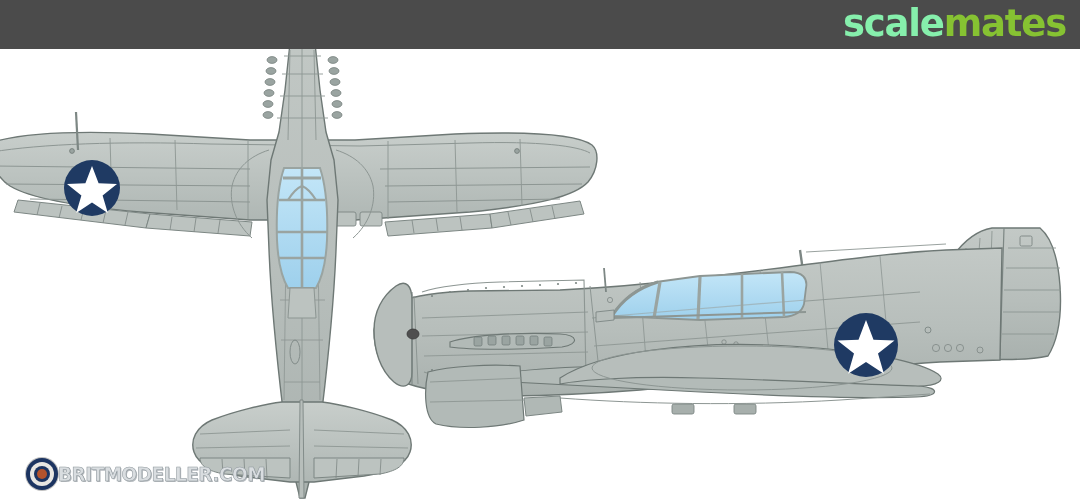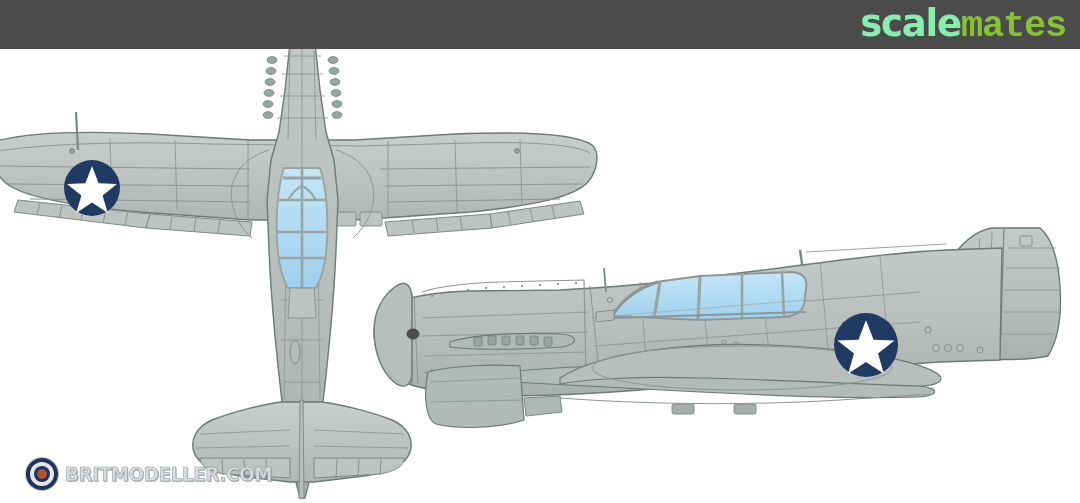--- a/index.html
+++ b/index.html
@@ -11,26 +11,26 @@
     position:absolute;left:0;top:0;width:1080px;height:49px;
     background:#4b4b4b;z-index:40;
   }
   #brand-logo{
     position:absolute;right:14px;top:2px;
     font-size:37px;font-weight:bold;letter-spacing:-1.2px;
     font-family:"DejaVu Sans",sans-serif;
     line-height:44px;white-space:nowrap;
   }
   #brand-scale{color:#86efac;}
-  #brand-mates{color:#86c232;font-family:Liberation Mono, monospace;}
+  #brand-mates{color:#86c232;}
 
   
   #watermark{
     position:absolute;left:26px;top:458px;z-index:45;
-    display:flex;align-items:center;gap:7px;
+    display:flex;align-items:center;gap:0;
   }
   .roundel{
     position:relative;width:32px;height:32px;border-radius:50%;
     background:#1c3461;
     box-shadow:0 0 0 1px rgba(0,0,0,.25);
   }
   .roundel .r2{position:absolute;left:4px;top:4px;width:24px;height:24px;border-radius:50%;background:#e8e6e2;}
   .roundel .r3{position:absolute;left:8px;top:8px;width:16px;height:16px;border-radius:50%;background:#1c3461;}
   .roundel .r4{position:absolute;left:11px;top:11px;width:10px;height:10px;border-radius:50%;background:#b4532c;}
   #watermark-text{

